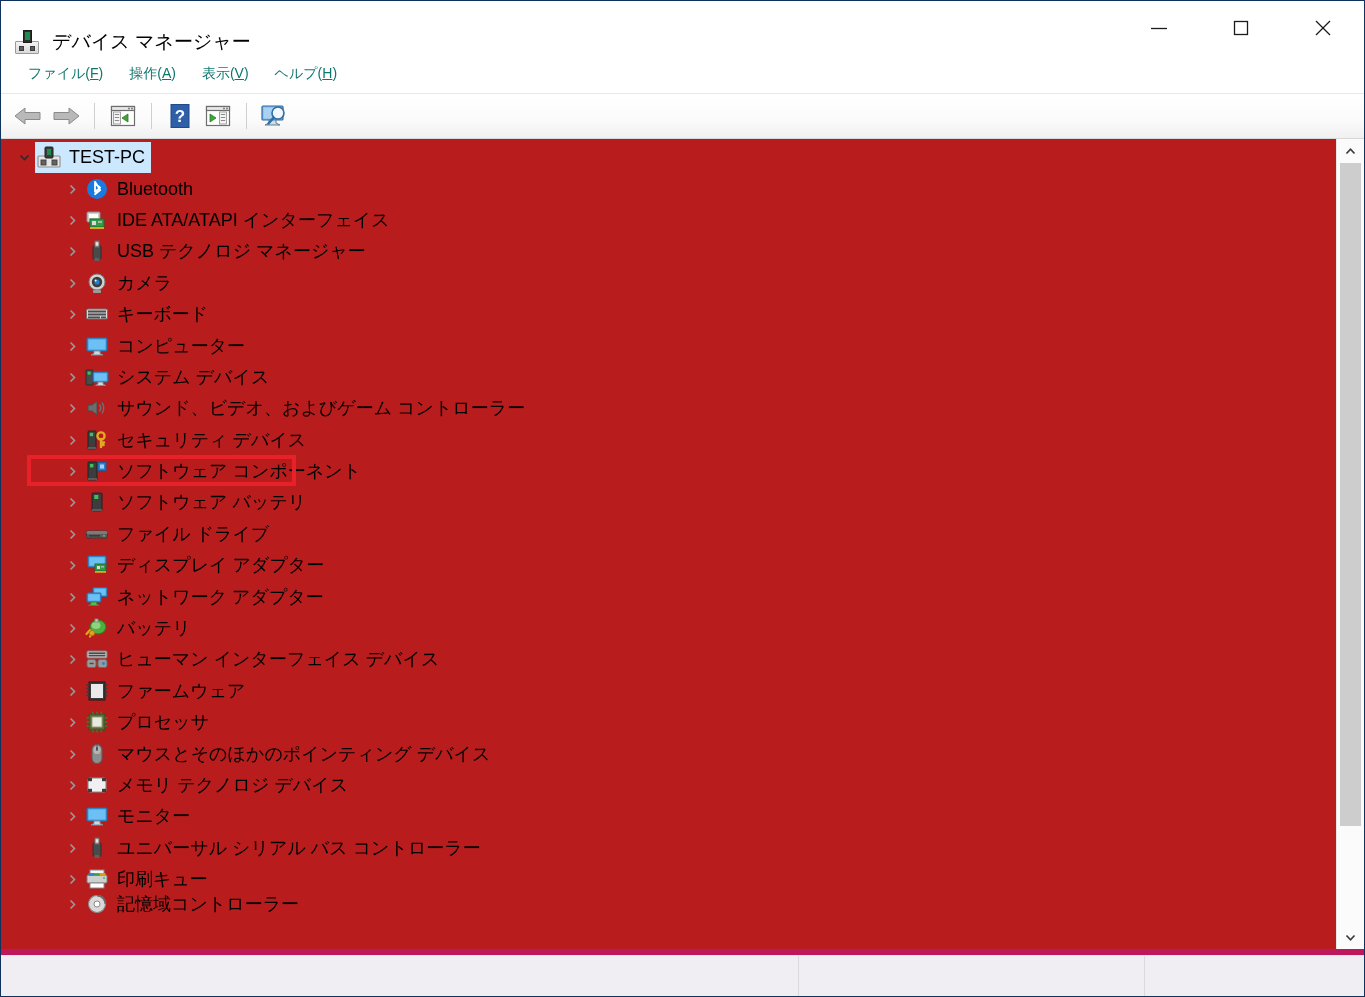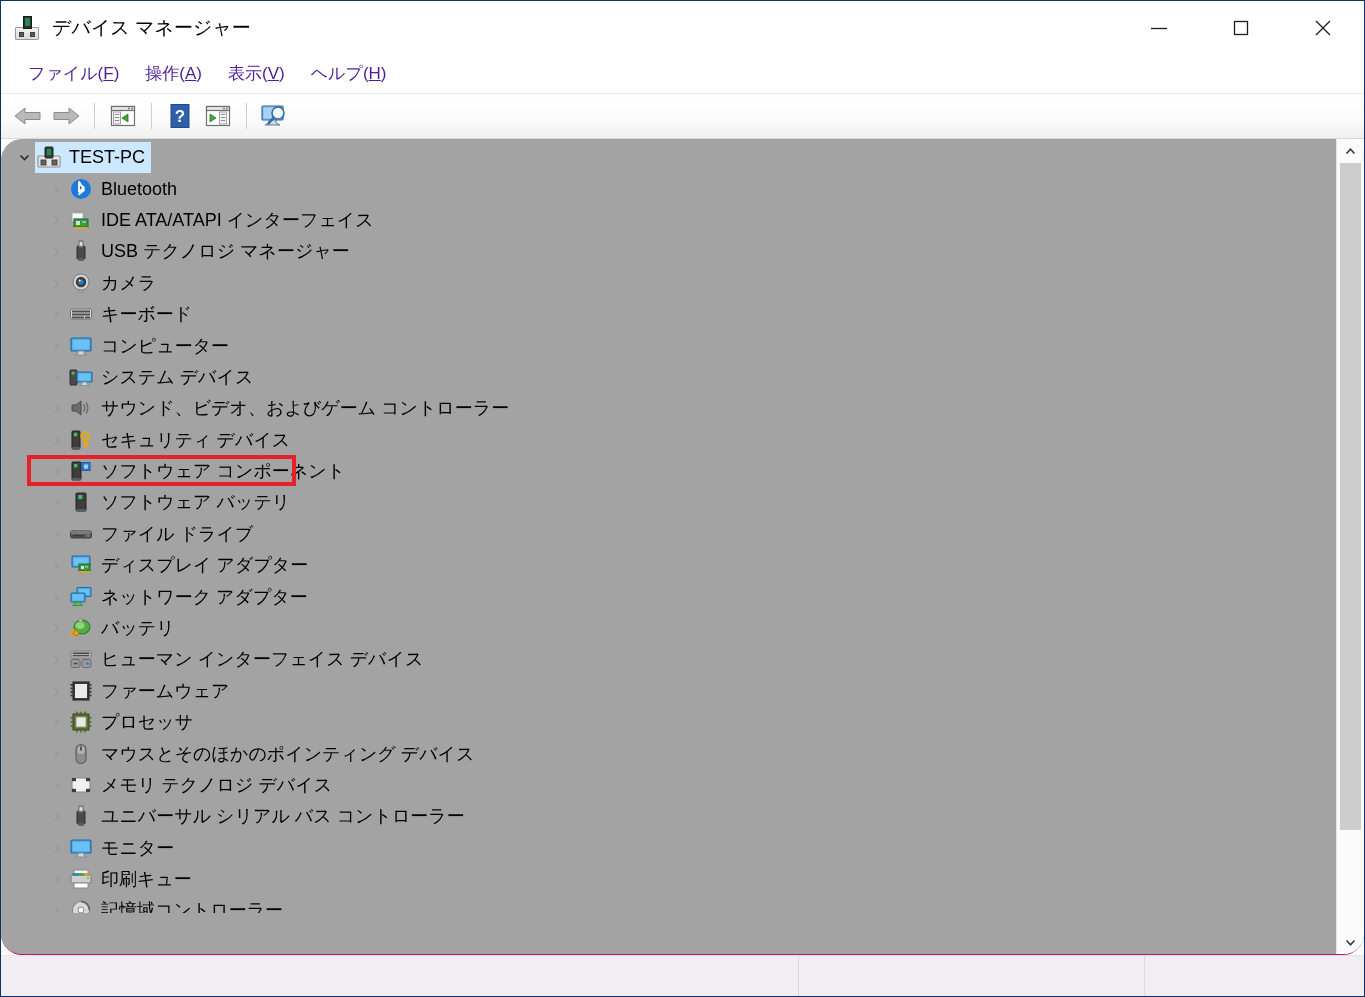--- a/index.html
+++ b/index.html
@@ -27,21 +27,21 @@
     flex-direction: column;
     overflow: hidden;
   }
 
   
   .titlebar {
     height: 54px;
     min-height: 54px;
     background: #ffffff;
     display: flex;
-    align-items: center;
+    align-items: flex-end;
     position: relative;
     user-select: none;
   }
   .title-icon {
     margin-left: 13px;
     width: 26px;
     height: 26px;
     position: relative;
     flex: 0 0 auto;
   }
@@ -107,22 +107,22 @@
     height: 38px;
     min-height: 38px;
     background: #ffffff;
     display: flex;
     align-items: center;
     padding-left: 14px;
     border-bottom: 1px solid #e8e8e8;
     user-select: none;
   }
   .menu-item {
-    font-size: 17px;
-    color: #4c1d95;
+    font-size: 14px;
+    color: #0f766e;
     padding: 4px 13px 5px 13px;
     white-space: nowrap;
     cursor: default;
   }
   .menu-item u { text-decoration: underline; }
 
   
   .toolbar {
     height: 44px;
     min-height: 44px;
@@ -149,24 +149,23 @@
     margin: 0 9px;
     flex: 0 0 auto;
   }
   .tb-btn svg { display: block; }
 
   
   .content {
     flex: 1 1 auto;
     display: flex;
     position: relative;
-    background: #a3a3a3;
+    background: #b91c1c;
     overflow: hidden;
-    border-bottom: 1px solid #be185d;
-    border-radius: 21px;
+    border-bottom: 6px solid #be185d;
   }
   .tree {
     flex: 1 1 auto;
     position: relative;
     overflow: hidden;
     padding-top: 3px;
   }
   .row {
     height: 31.4px;
     display: flex;
@@ -192,33 +191,33 @@
     margin-right: 8px;
     position: relative;
     flex: 0 0 auto;
   }
   .row .label {
     font-size: 18px;
     color: #000000;
     line-height: 1;
   }
   .row.depth0 { padding-left: 12px; }
-  .row.depth1 { padding-left: 44px; }
+  .row.depth1 { padding-left: 44px; margin-left: 16px; }
   .row.selected .label-wrap {
     background: #cce8ff;
   }
   .label-wrap {
     display: inline-flex;
     align-items: center;
     padding: 3px 6px 4px 2px;
   }
   .row.clipped {
     height: 18px;
     overflow: hidden;
-    align-items: flex-start;
+    align-items: center;
   }
 
   
   .hl-box {
     position: absolute;
     border: 4px solid #e8202a;
     box-sizing: border-box;
     pointer-events: none;
     border-radius: 1px;
   }
@@ -782,41 +781,41 @@
             </span>
           </div>
           <div class="row depth1">
             <span class="twisty">
               <svg width="13" height="13" viewBox="0 0 13 13" aria-hidden="true">
                 <polyline points="4.5,2.5 8.5,6.5 4.5,10.5" fill="none" stroke="#9a9a9a" stroke-width="1.6"></polyline>
               </svg>
             </span>
             <span class="label-wrap">
               <span class="icon"><svg width="24" height="24" viewBox="0 0 24 24">
+                  <rect x="2" y="4" width="20" height="13" rx="1" fill="#3aa0e8" stroke="#2a6b9c" stroke-width="1.2"></rect>
+                  <rect x="3.5" y="5.5" width="17" height="10" fill="#6cc0f4"></rect>
+                  <path d="M9 17 L9 19.5 L6 21 L18 21 L15 19.5 L15 17 Z" fill="#cfd8de" stroke="#7a8e9b" stroke-width="1"></path>
+                </svg></span>
+              <span class="label">モニター</span>
+            </span>
+          </div>
+          <div class="row depth1">
+            <span class="twisty">
+              <svg width="13" height="13" viewBox="0 0 13 13" aria-hidden="true">
+                <polyline points="4.5,2.5 8.5,6.5 4.5,10.5" fill="none" stroke="#9a9a9a" stroke-width="1.6"></polyline>
+              </svg>
+            </span>
+            <span class="label-wrap">
+              <span class="icon"><svg width="24" height="24" viewBox="0 0 24 24">
                   <rect x="8" y="7" width="8" height="13" rx="1" fill="#4a4a4a" stroke="#2e2e2e" stroke-width="1"></rect>
                   <rect x="10" y="2" width="4" height="6" fill="#9a9a9a" stroke="#6a6a6a" stroke-width="1"></rect>
                   <rect x="10.6" y="3.2" width="2.8" height="3.4" fill="#e2e2e2"></rect>
                   <rect x="9.5" y="19" width="5" height="3" fill="#5f5f5f"></rect>
                 </svg></span>
               <span class="label">ユニバーサル シリアル バス コントローラー</span>
-            </span>
-          </div>
-          <div class="row depth1">
-            <span class="twisty">
-              <svg width="13" height="13" viewBox="0 0 13 13" aria-hidden="true">
-                <polyline points="4.5,2.5 8.5,6.5 4.5,10.5" fill="none" stroke="#9a9a9a" stroke-width="1.6"></polyline>
-              </svg>
-            </span>
-            <span class="label-wrap">
-              <span class="icon"><svg width="24" height="24" viewBox="0 0 24 24">
-                  <rect x="2" y="4" width="20" height="13" rx="1" fill="#3aa0e8" stroke="#2a6b9c" stroke-width="1.2"></rect>
-                  <rect x="3.5" y="5.5" width="17" height="10" fill="#6cc0f4"></rect>
-                  <path d="M9 17 L9 19.5 L6 21 L18 21 L15 19.5 L15 17 Z" fill="#cfd8de" stroke="#7a8e9b" stroke-width="1"></path>
-                </svg></span>
-              <span class="label">モニター</span>
             </span>
           </div>
           <div class="row depth1">
             <span class="twisty">
               <svg width="13" height="13" viewBox="0 0 13 13" aria-hidden="true">
                 <polyline points="4.5,2.5 8.5,6.5 4.5,10.5" fill="none" stroke="#9a9a9a" stroke-width="1.6"></polyline>
               </svg>
             </span>
             <span class="label-wrap">
               <span class="icon"><svg width="24" height="24" viewBox="0 0 24 24">

